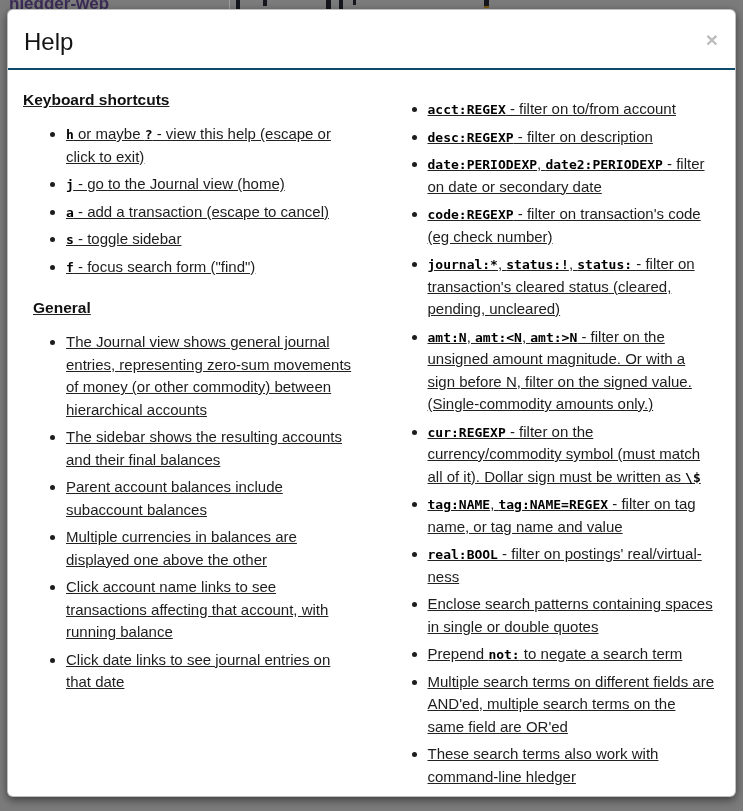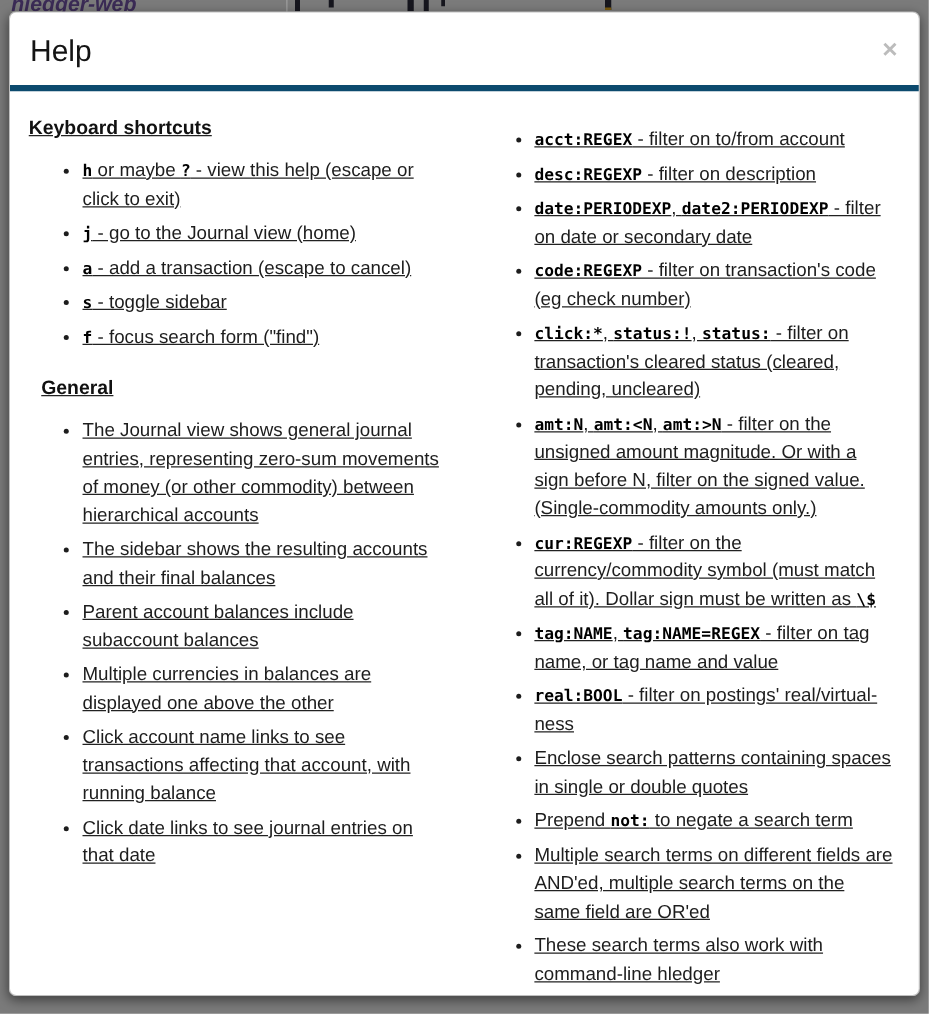--- a/index.html
+++ b/index.html
@@ -7,21 +7,21 @@
   body {
     width: 743px; height: 811px;
     background: #7b7b7b;
     overflow: hidden;
     position: relative;
     font-family: "Liberation Sans", sans-serif;
     color: #222;
   }
 
   
-  .bg-strip { position: absolute; top: 0; left: 0; width: 743px; height: 10px; font-style: italic; }
+  .bg-strip { position: absolute; top: 0; left: 0; width: 743px; height: 10px; }
   .bg-brand {
     position: absolute; top: -5px; left: 9px;
     font-size: 17px; font-weight: 600; line-height: 1;
     color: #3b2b56;
   }
   .bg-divider {
     position: absolute; top: 0; left: 229px; width: 1px; height: 10px;
     background: rgba(255,255,255,0.28);
   }
   .bg-mark { position: absolute; top: 0; background: #16161e; }
@@ -37,21 +37,21 @@
     position: absolute; top: 9px; left: 7px;
     width: 729px; height: 788px;
     background: #ffffff;
     border: 1px solid rgba(0,0,0,0.25);
     border-radius: 6px;
     box-shadow: 0 3px 9px rgba(0,0,0,0.5);
   }
   .modal-header {
     position: relative;
     padding: 16px 16px 10px 16px;
-    border-bottom: 5px solid #0c4a6e;
+    border-bottom: 2px solid #0c4a6e;
   }
   .modal-title {
     margin: 0;
     font-size: 24px; font-weight: 400; line-height: 32px;
     color: #141414;
   }
   .modal-close {
     position: absolute; top: 19px; right: 17px;
     border: none; background: none; padding: 0;
     font-family: "Liberation Sans", sans-serif;
@@ -124,21 +124,21 @@
           <li>Click account name links to see transactions affecting that account, with running balance</li>
           <li>Click date links to see journal entries on that date</li>
         </ul>
       </div>
     <div class="col col-right">
         <ul class="help-list">
           <li><code>acct:REGEX</code> - filter on to/from account</li>
           <li><code>desc:REGEXP</code> - filter on description</li>
           <li><code>date:PERIODEXP</code>, <code>date2:PERIODEXP</code> - filter on date or secondary date</li>
           <li><code>code:REGEXP</code> - filter on transaction's code (eg check number)</li>
-          <li><code>click:*</code>, <code>status:!</code>, <code>status:</code> - filter on transaction's cleared status (cleared, pending, uncleared)</li>
+          <li><code>journal:*</code>, <code>status:!</code>, <code>status:</code> - filter on transaction's cleared status (cleared, pending, uncleared)</li>
           <li><code>amt:N</code>, <code>amt:&lt;N</code>, <code>amt:&gt;N</code> - filter on the unsigned amount magnitude. Or with a sign before N, filter on the signed value. (Single-commodity amounts only.)</li>
           <li><code>cur:REGEXP</code> - filter on the currency/commodity symbol (must match all of it). Dollar sign must be written as <code>\$</code></li>
           <li><code>tag:NAME</code>, <code>tag:NAME=REGEX</code> - filter on tag name, or tag name and value</li>
           <li><code>real:BOOL</code> - filter on postings' real/virtual-ness</li>
           <li>Enclose search patterns containing spaces in single or double quotes</li>
           <li>Prepend <code>not:</code> to negate a search term</li>
           <li>Multiple search terms on different fields are AND'ed, multiple search terms on the same field are OR'ed</li>
           <li>These search terms also work with command-line hledger</li>
         </ul>
       </div>

